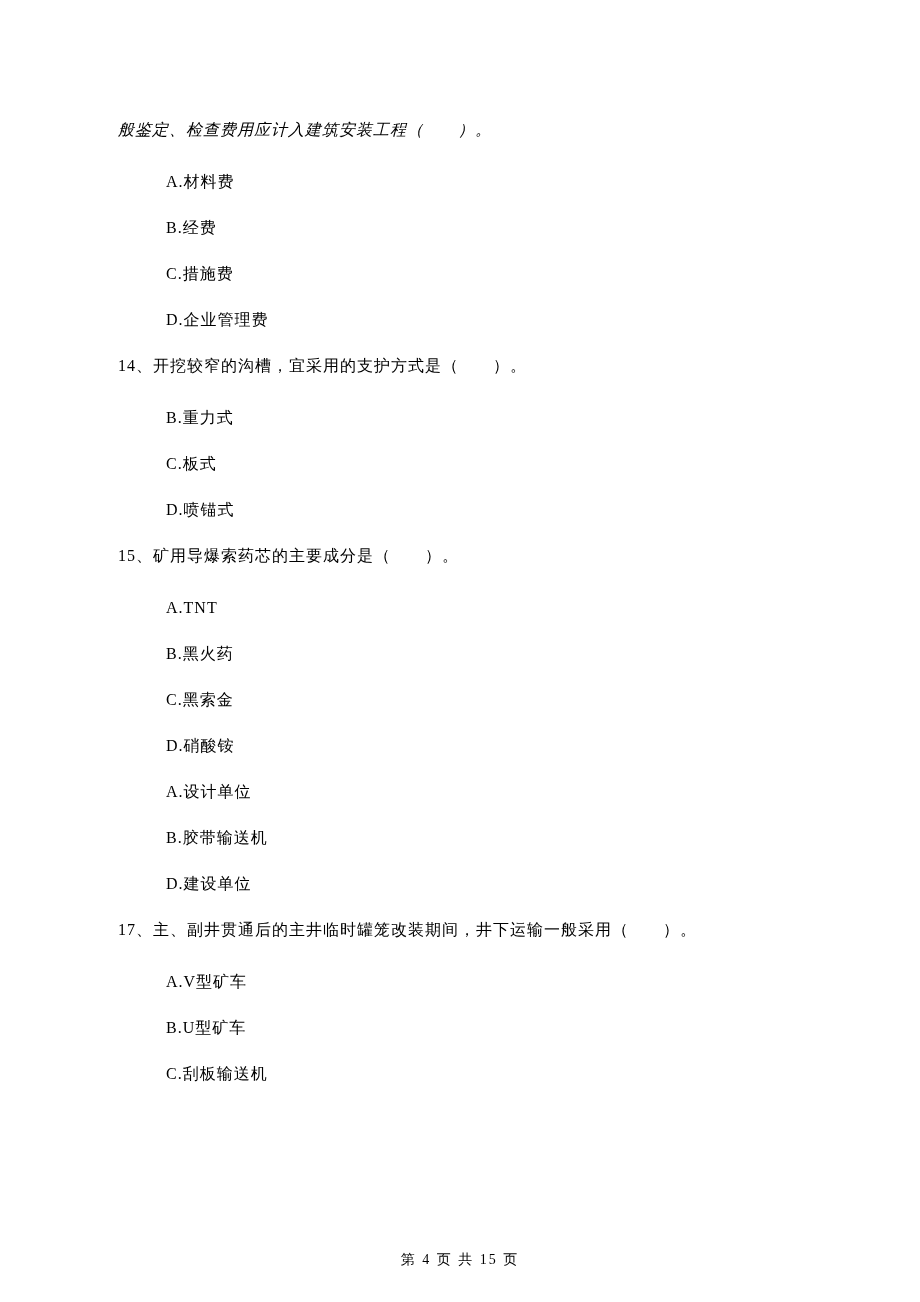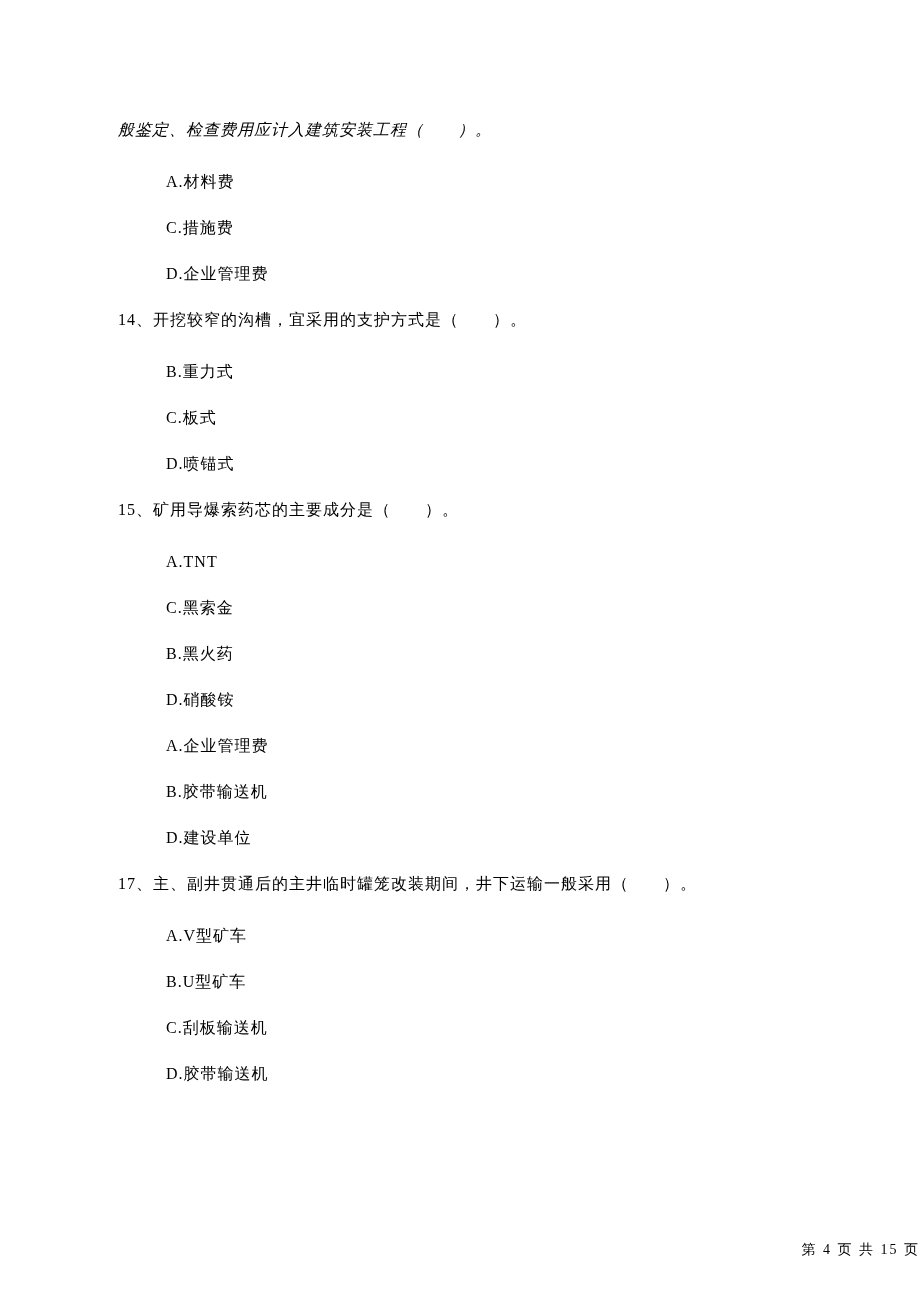--- a/index.html
+++ b/index.html
@@ -30,54 +30,54 @@
       margin-bottom: 22px;
       letter-spacing: 1px;
     }
     .question {
       margin-bottom: 28px;
       margin-top: 22px;
       letter-spacing: 1px;
     }
     .footer {
       position: absolute;
-      bottom: 42px;
+      bottom: 32px;
       left: 0;
       width: 100%;
-      text-align: right;
+      text-align: center;
       font-size: 14px;
       letter-spacing: 2px;
     }
   </style>
 </head>
 <body>
 
 <div class="page-content">
 
   <div class="question-continuation">般鉴定、检查费用应计入建筑安装工程（　　）。</div>
   <div class="option">A.材料费</div>
+  <div class="option">B.经费</div>
   <div class="option">C.措施费</div>
   <div class="option">D.企业管理费</div>
 
   <div class="question">14、开挖较窄的沟槽，宜采用的支护方式是（　　）。</div>
   <div class="option">B.重力式</div>
   <div class="option">C.板式</div>
   <div class="option">D.喷锚式</div>
 
   <div class="question">15、矿用导爆索药芯的主要成分是（　　）。</div>
   <div class="option">A.TNT</div>
+  <div class="option">B.黑火药</div>
   <div class="option">C.黑索金</div>
-  <div class="option">B.黑火药</div>
   <div class="option">D.硝酸铵</div>
 
-  <div class="option">A.企业管理费</div>
+  <div class="option">A.设计单位</div>
   <div class="option">B.胶带输送机</div>
   <div class="option">D.建设单位</div>
 
   <div class="question">17、主、副井贯通后的主井临时罐笼改装期间，井下运输一般采用（　　）。</div>
   <div class="option">A.V型矿车</div>
   <div class="option">B.U型矿车</div>
   <div class="option">C.刮板输送机</div>
-  <div class="option">D.胶带输送机</div>
 
 </div>
 
 <div class="footer">第 4 页 共 15 页</div>
 
 </body></html>

